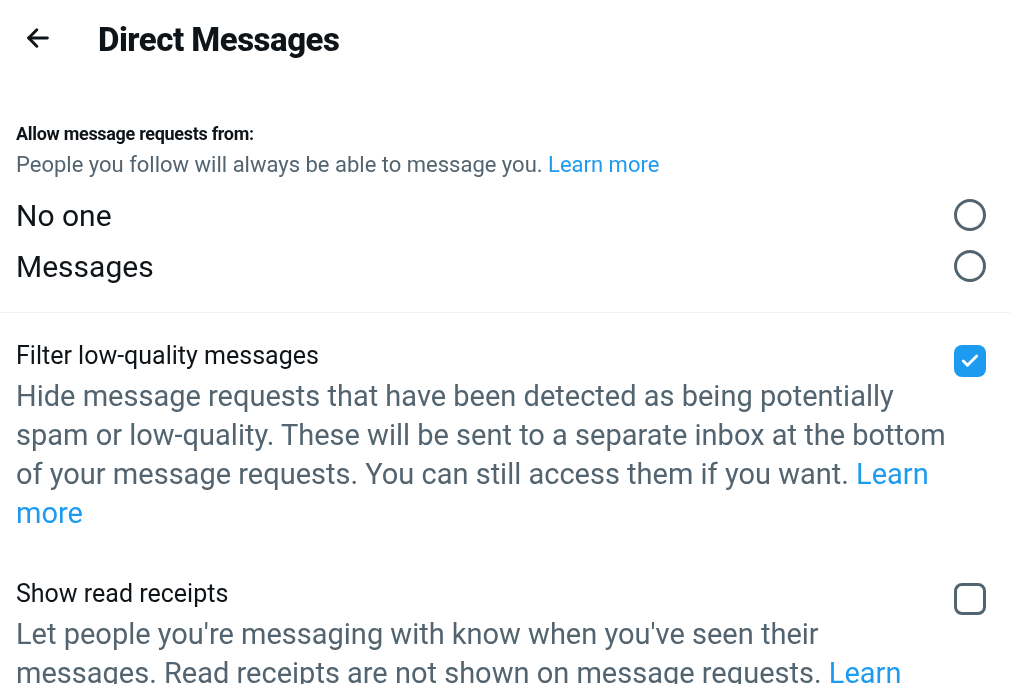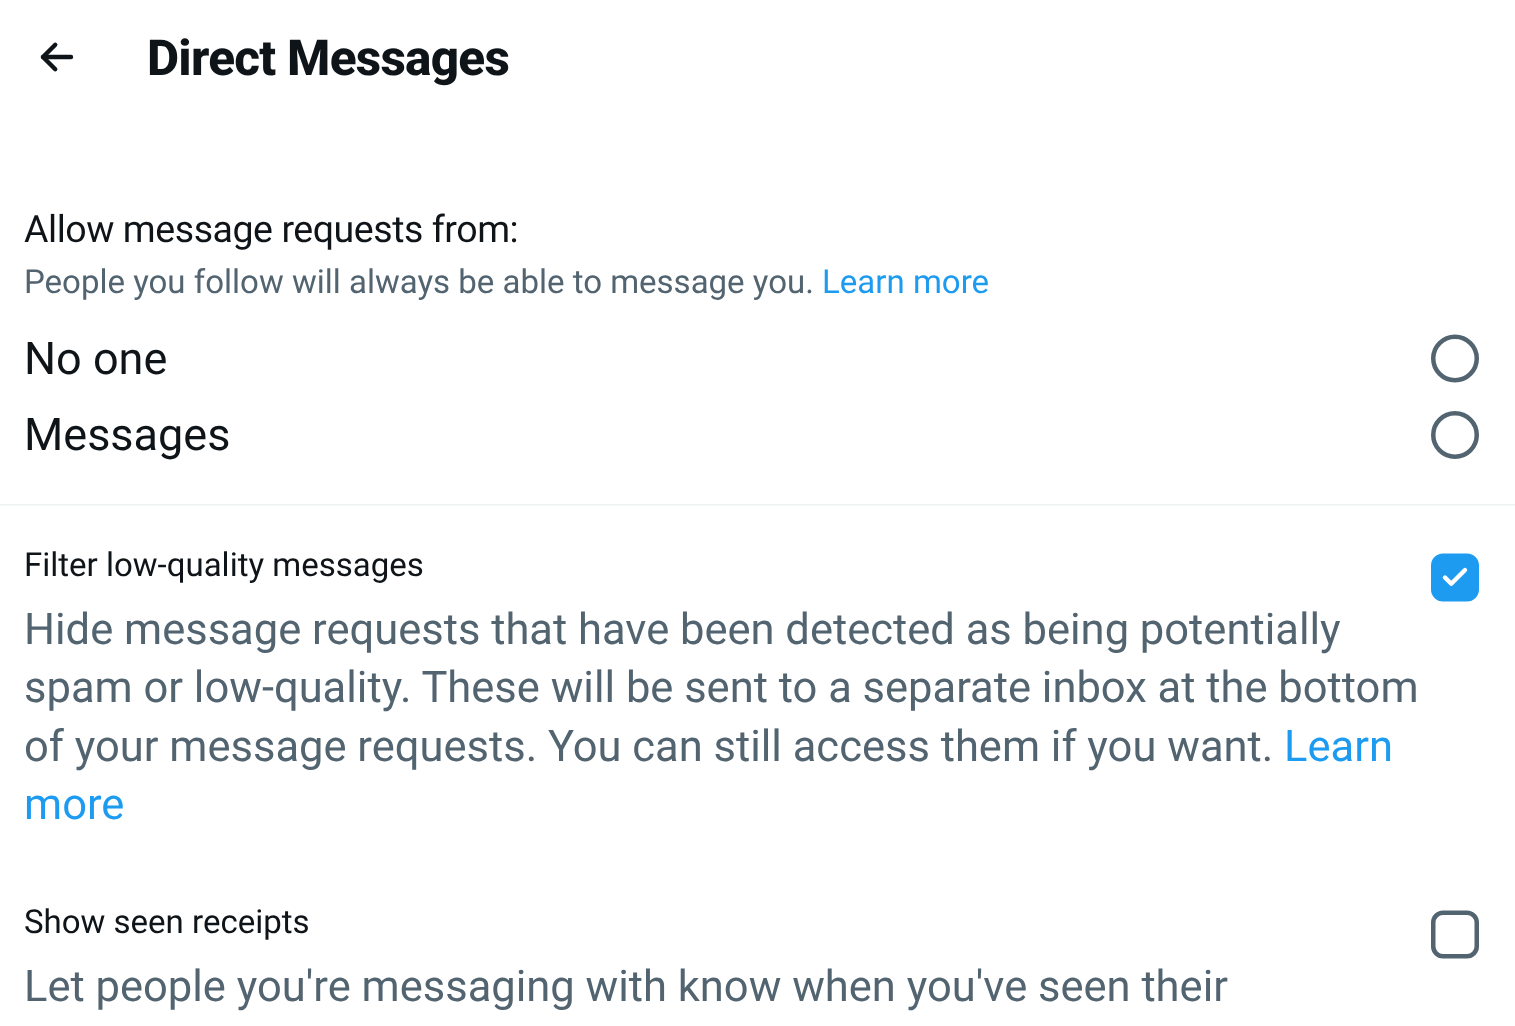--- a/index.html
+++ b/index.html
@@ -26,24 +26,24 @@
     }
     .page-title {
       font-size: 33px;
       font-weight: 800;
       letter-spacing: -0.5px;
     }
     .section {
       padding: 0 16px;
     }
     .section-title {
-      font-size: 25px;
-      font-weight: 400;
+      font-size: 18px;
+      font-weight: 700;
       letter-spacing: -0.3px;
-      margin-top: 58px;
+      margin-top: 42px;
       margin-bottom: 6px;
     }
     .section-subtitle {
       font-size: 22px;
       color: #536471;
       line-height: 1.35;
       margin-bottom: 10px;
     }
     .link {
       color: #1d9bf0;
@@ -77,21 +77,21 @@
     }
     .setting-block {
       padding: 28px 16px 0 16px;
     }
     .setting-row {
       display: flex;
       align-items: flex-start;
       justify-content: space-between;
     }
     .setting-title {
-      font-size: 22px;
+      font-size: 25px;
       color: #0f1419;
       margin-bottom: 6px;
     }
     .setting-desc {
       font-size: 29px;
       color: #536471;
       line-height: 1.35;
       max-width: 940px;
     }
     .checkbox {
@@ -158,19 +158,19 @@
       </svg>
     </span>
   </div>
   <div class="setting-desc">
     <span>Hide message requests that have been detected as being potentially spam or low-quality. These will be sent to a separate inbox at the bottom of your message requests. You can still access them if you want. </span><a class="link">Learn more</a>
   </div>
 </div>
 
 <div class="setting-block" style="margin-top:18px;">
   <div class="setting-row">
-    <div class="setting-title">Show seen receipts</div>
+    <div class="setting-title">Show read receipts</div>
     <span class="checkbox"></span>
   </div>
   <div class="setting-desc">
     <span>Let people you're messaging with know when you've seen their messages. Read receipts are not shown on message requests. </span><a class="link">Learn more</a>
   </div>
 </div>
 
 </body></html>

